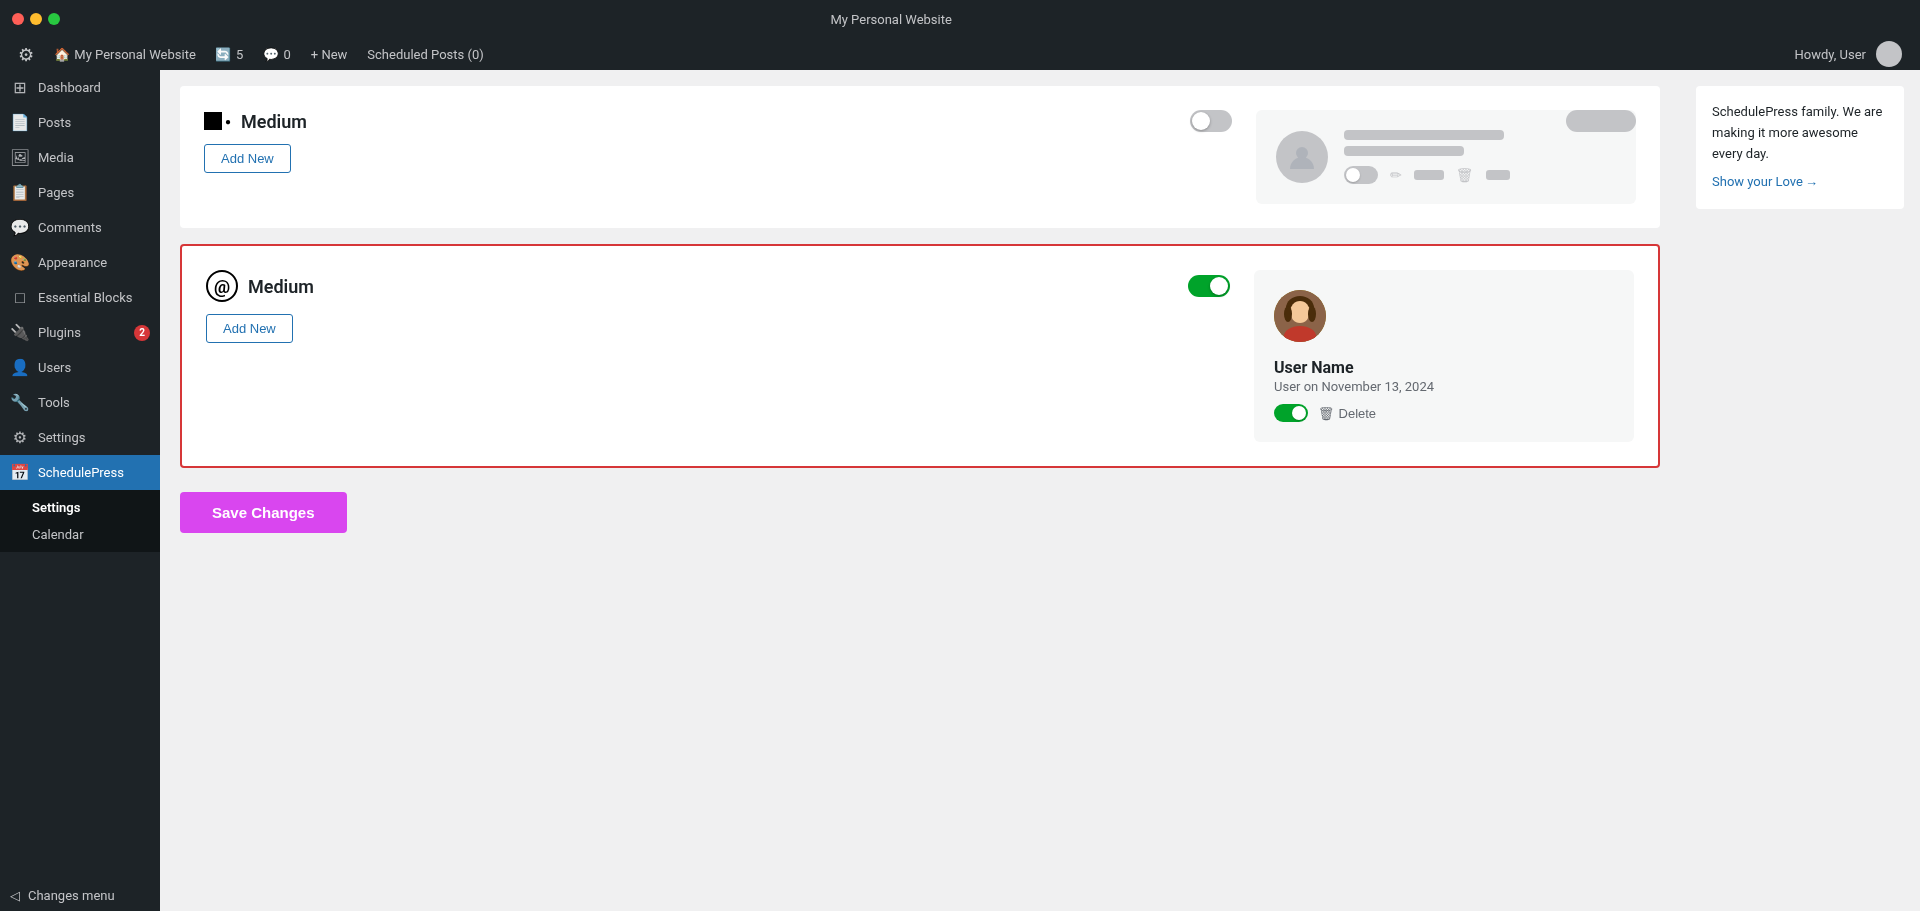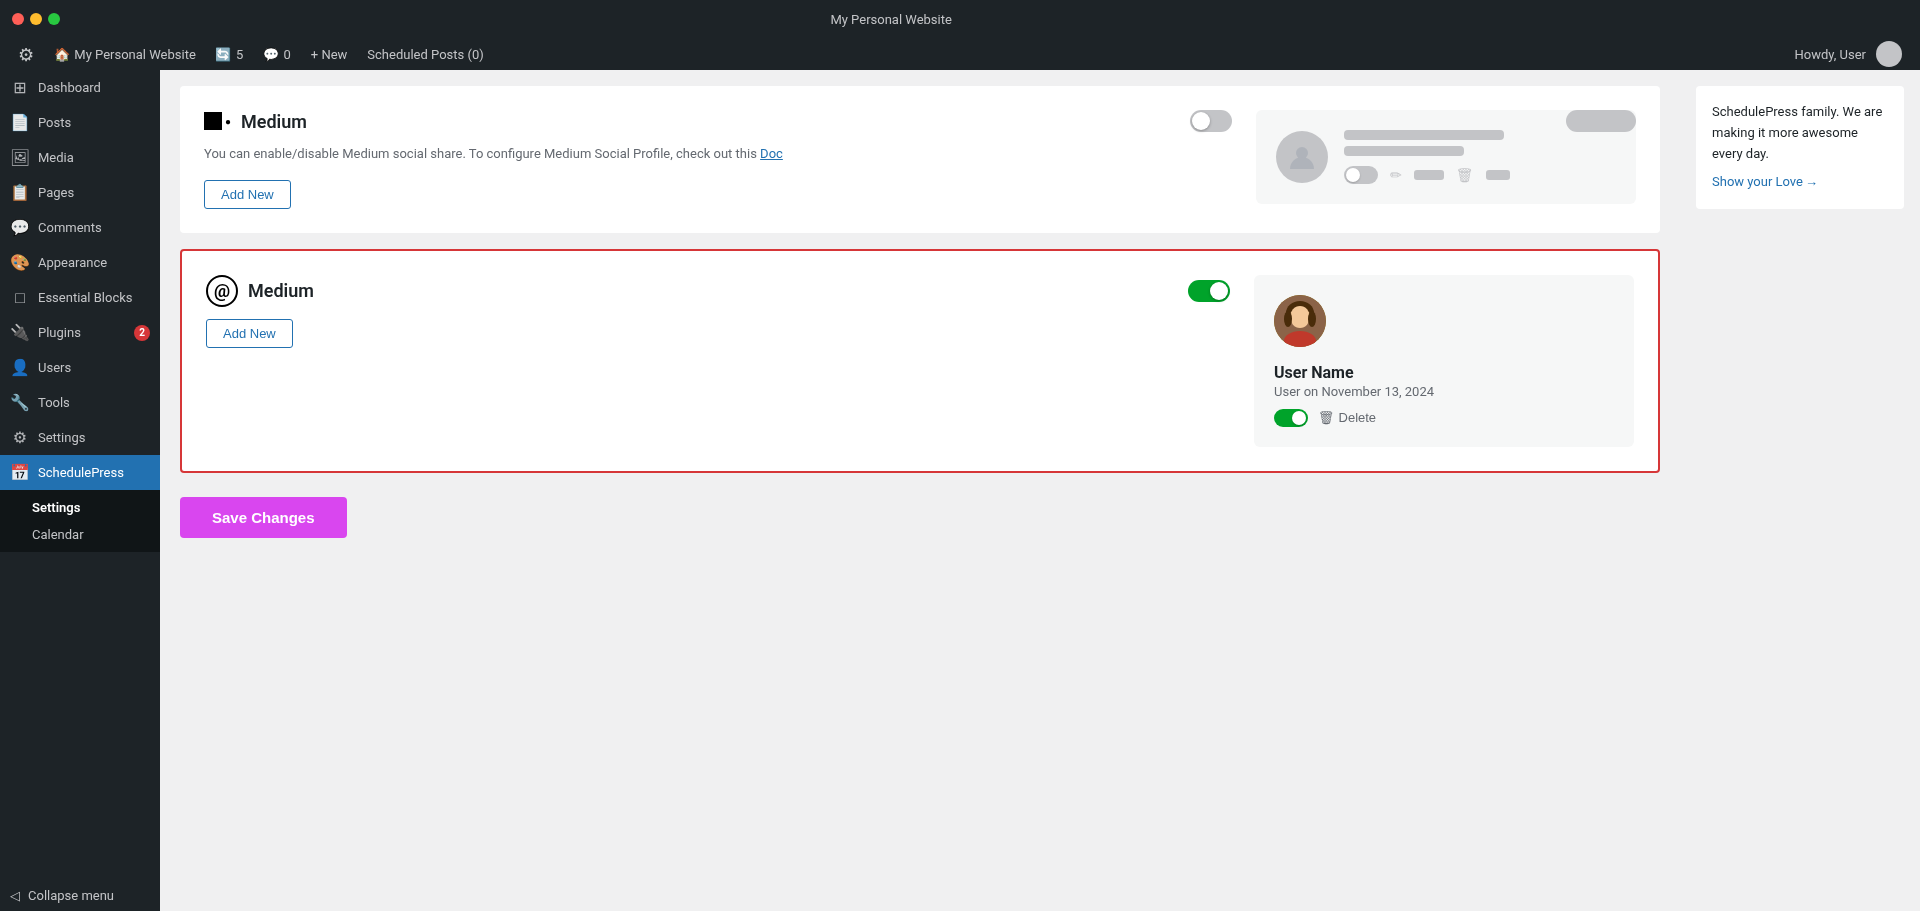--- a/index.html
+++ b/index.html
@@ -484,45 +484,41 @@
     <div class="sidebar-sub">
       <div class="sidebar-sub-item active">
         <span>Settings</span>
       </div>
       <div class="sidebar-sub-item">
         <span>Calendar</span>
       </div>
     </div>
     <div class="sidebar-collapse">
       <span>◁</span>
-      <span>Collapse menu</span>
+      <span>Changes menu</span>
     </div>
   </div>
 
   <div class="content-area">
     <div class="main-content">
 
       
       <div class="card-section">
         <div class="card-left">
           <div class="section-header">
             <div class="section-title-row">
 
               <div style="display:flex; align-items:center; gap:3px;">
                 <span style="display:inline-block; width:18px; height:18px; background:#000; border-radius:50;">●</span>
                 <span style="font-size:10px; color:#000;">●</span>
               </div>
               <span class="section-title">Medium</span>
             </div>
             <div class="toggle toggle-off"></div>
           </div>
-          <p class="section-desc">
-            <span>You can enable/disable Medium social share. To configure Medium Social Profile, check out this</span>
-            <a class="doc-link">Doc</a>
-          </p>
           <button class="add-new-btn">Add New</button>
         </div>
         <div class="card-right preview-right-wrapper">
           <div style="position:absolute; top:0; right:0;">
             <div style="width:70px; height:22px; background:#c3c4c7; border-radius:11px;"></div>
           </div>
           <div class="preview-card">
             <div class="preview-avatar">
               <svg width="32" height="32" viewBox="0 0 32 32" fill="#9ca3af">
                 <circle cx="16" cy="12" r="6"></circle>

